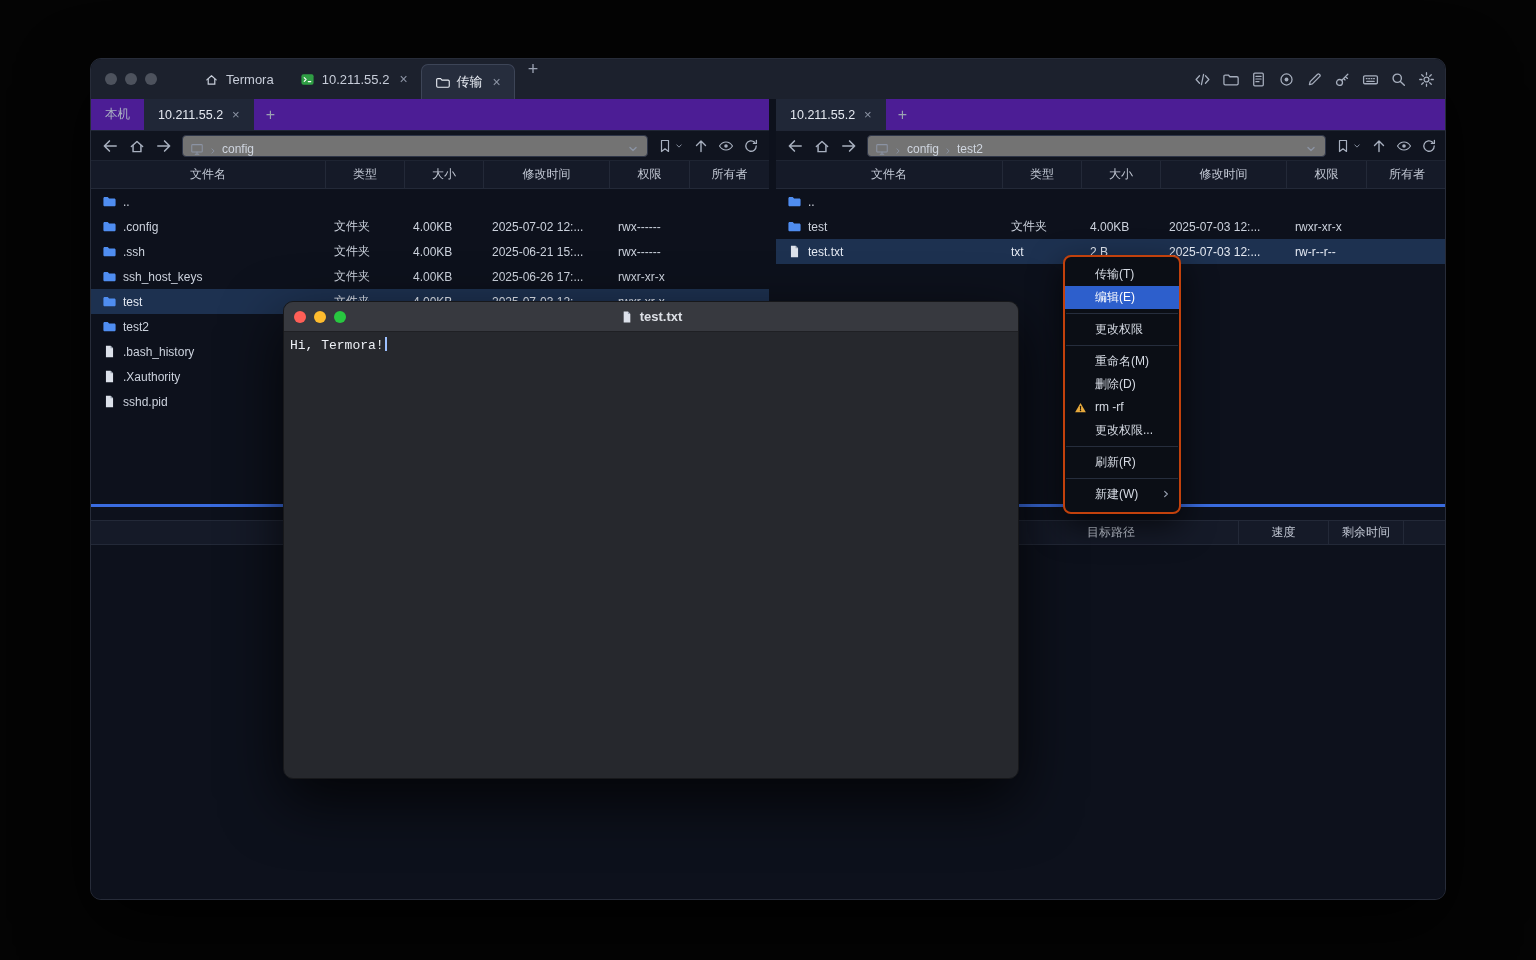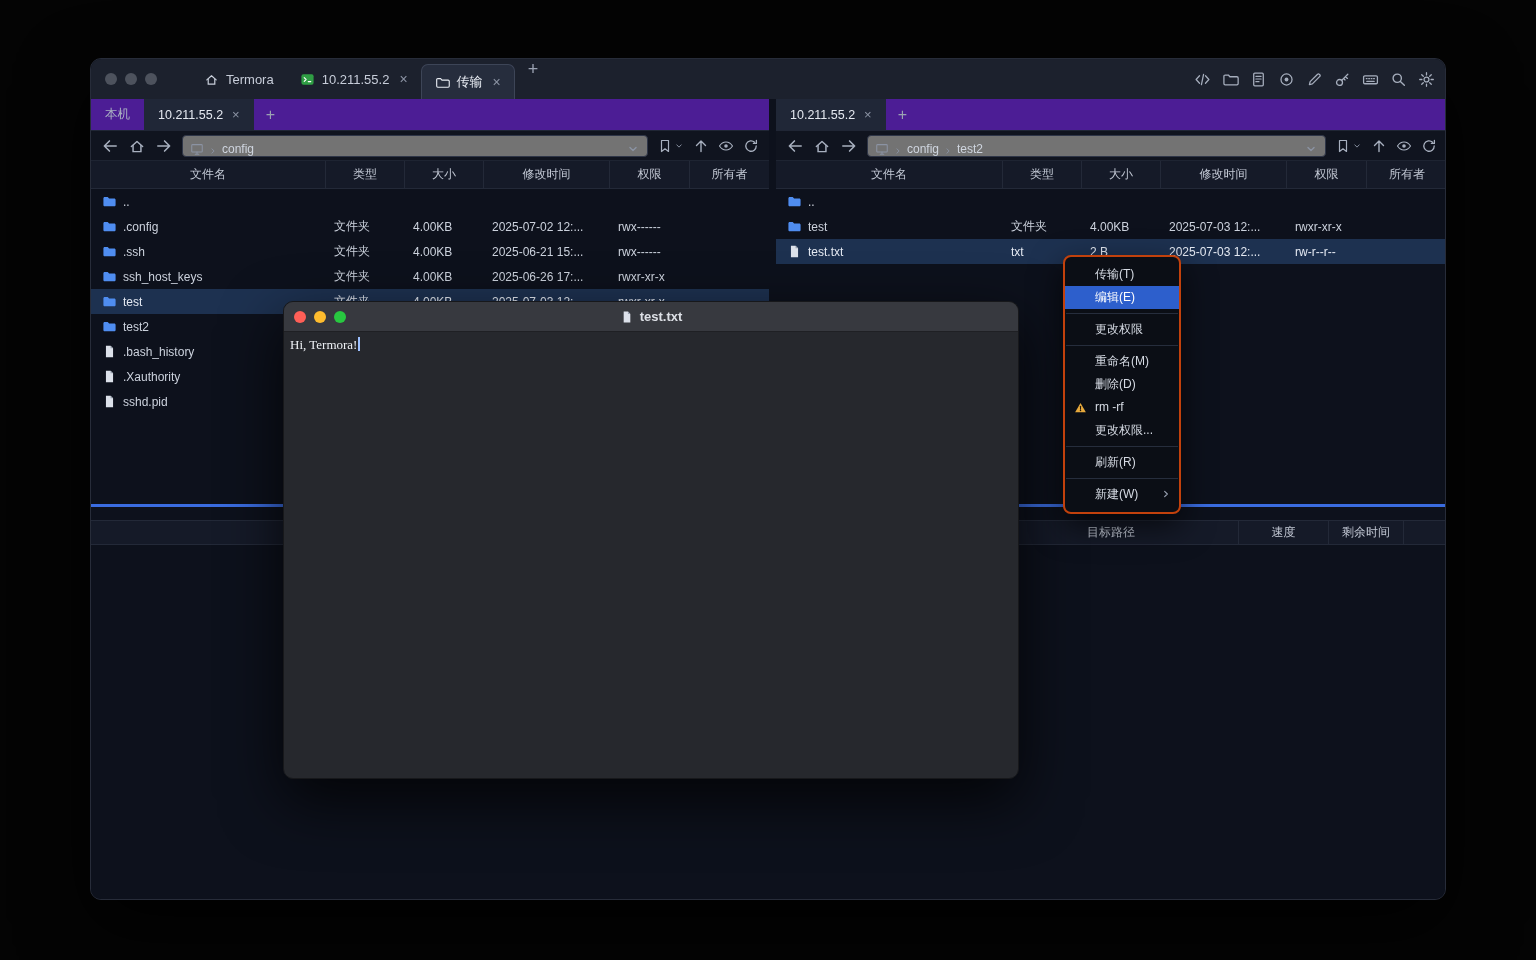--- a/index.html
+++ b/index.html
@@ -72,21 +72,21 @@
 .msep{height:1px;background:#262d3c;margin:4px 1px}
 
 
 .editor{position:absolute;left:283px;top:301px;width:736px;height:478px;border-radius:10px;overflow:hidden;z-index:40;box-shadow:0 22px 60px rgba(0,0,0,.75);border:1px solid #17181b;background:#26282d}
 .ed-title{height:30px;background:#37393f;display:flex;align-items:center;position:relative;border-bottom:1px solid #1f2024}
 .ed-lights{display:flex;gap:8px;padding-left:10px;z-index:2}
 .ed-light{width:12px;height:12px;border-radius:50%}
 .ed-light.r{background:#ff5f57}.ed-light.y{background:#febc2e}.ed-light.g{background:#28c840}
 .ed-title-text{position:absolute;left:0;right:0;top:0;bottom:0;display:flex;align-items:center;justify-content:center;gap:6px;color:#dde0e6;font-size:13px;font-weight:700}
 .ed-title-text svg{width:14px;height:14px}
-.ed-body{padding:5px 6px;font-family:Liberation Serif, serif;font-size:13px;color:#edf0f5}
+.ed-body{padding:5px 6px;font-family:Liberation Mono, monospace;font-size:13px;color:#edf0f5}
 .caret{display:inline-block;width:2px;height:14px;background:#9cc0ff;vertical-align:-2px;margin-left:1px}
 </style>
 </head>
 <body>
 
 <svg width="0" height="0" style="position:absolute" aria-hidden="true">
 <defs>
 <symbol id="i-folder" viewBox="0 0 16 16">
         <path d="M1.5 4.6c0-.8.6-1.4 1.4-1.4h3.2l1.5 1.7h5.5c.8 0 1.4.6 1.4 1.4v5.4c0 .8-.6 1.4-1.4 1.4H2.9c-.8 0-1.4-.6-1.4-1.4z" fill="#4f8df0"></path>
       </symbol>

